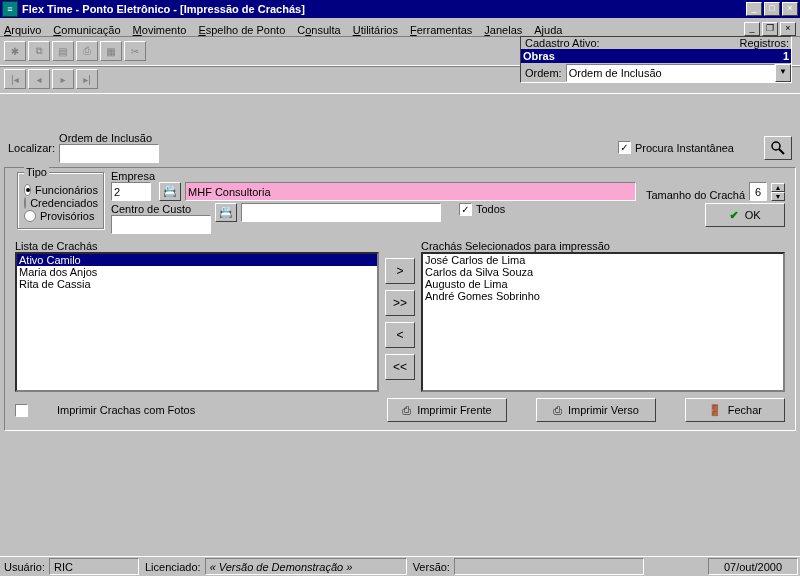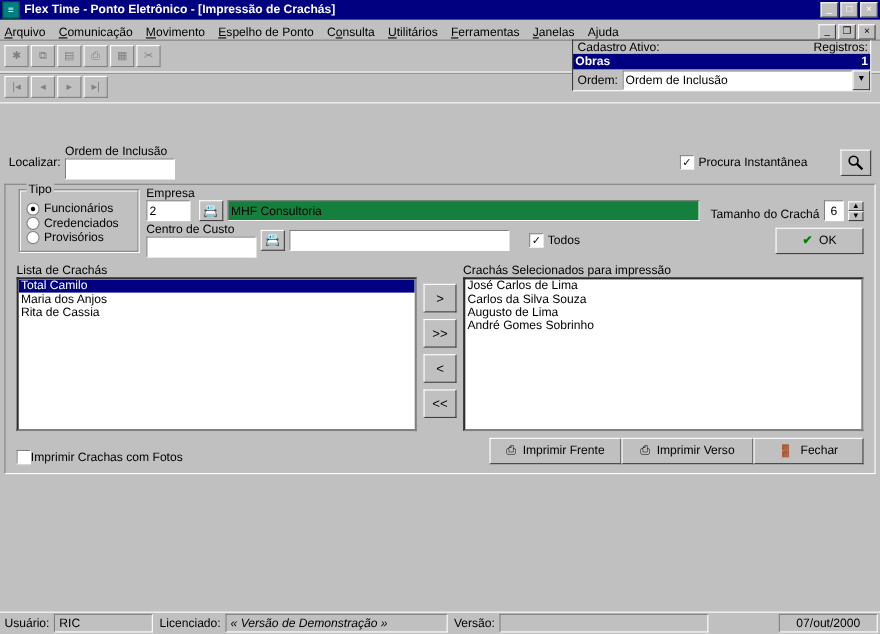--- a/index.html
+++ b/index.html
@@ -181,21 +181,21 @@
         <circle cx="6" cy="6" r="4" fill="none" stroke="#000" stroke-width="1.5"></circle>
         <line x1="9" y1="9" x2="14" y2="14" stroke="#000" stroke-width="2"></line>
       </svg>
   </div>
 </div>
 
 <div style="border:1px solid;border-color:#808080 #fff #fff #808080;margin:0 4px;padding:2px 2px 8px;">
 
   <div class="row-main">
 
-    <div class="groupbox" style="width:110px;">
+    <div class="groupbox" style="width:88px;">
       <span class="caption">Tipo</span>
       <div id="tipo-opts">
           <div class="radio-row">
             <span class="radio">
               <span class="dot"></span>
             </span>
             <span>Funcionários</span>
           </div>
           <div class="radio-row">
             <span class="radio"></span>
@@ -210,30 +210,30 @@
 
     <div style="flex:1;">
       <div style="display:flex;align-items:flex-end;gap:4px;">
         <div>
           <div>Empresa</div>
           <input class="inset-input" style="width: 40px;" value="2">
         </div>
         <div class="icon-btn" style="height:19px;width:22px;">
           <span style="font-size:11px;">📇</span>
         </div>
-        <input class="inset-input" style="flex: 1 1 0%; background: #15803d;" readonly="" value="MHF Consultoria">
+        <input class="inset-input" style="flex: 1 1 0%; background: #f9a8d4;" readonly="" value="MHF Consultoria">
         <span style="margin-left:6px;">Tamanho do Crachá</span>
         <input class="inset-input" style="width: 18px; text-align: center;" value="6">
         <div class="spin">
             <div>▲</div>
             <div>▼</div>
           </div>
       </div>
 
-      <div style="display:flex;align-items:center;gap:4px;margin-top:2px;">
+      <div style="display:flex;align-items:flex-start;gap:4px;margin-top:2px;">
         <div>
           <div>Centro de Custo</div>
           <input class="inset-input" style="width: 100px;">
         </div>
         <div class="icon-btn" style="height:19px;width:22px;">
           <span style="font-size:11px;">📇</span>
         </div>
         <input class="inset-input" style="width: 200px;">
         <div style="width:10px;"></div>
         <span class="check">✓</span>
@@ -244,21 +244,21 @@
           <span>OK</span>
         </div>
       </div>
     </div>
   </div>
 
   <div style="display:flex;gap:6px;padding:6px 8px 0;align-items:flex-start;">
     <div style="flex:1;">
       <div>Lista de Crachás</div>
       <div class="listbox" style="height:140px;" id="left-list">
-          <div class="item sel">Total Camilo</div>
+          <div class="item sel">Ativo Camilo</div>
           <div class="item">Maria dos Anjos</div>
           <div class="item">Rita de Cassia</div>
         </div>
     </div>
     <div class="mid-btns" style="margin-top:14px;">
       <div class="btn">&gt;</div>
       <div class="btn">&gt;&gt;</div>
       <div class="btn">&lt;</div>
       <div class="btn">&lt;&lt;</div>
     </div>
@@ -267,21 +267,21 @@
       <div class="listbox" style="height:140px;" id="right-list">
           <div class="item">José Carlos de Lima</div>
           <div class="item">Carlos da Silva Souza</div>
           <div class="item">Augusto de Lima</div>
           <div class="item">André Gomes Sobrinho</div>
         </div>
     </div>
   </div>
 
 
-  <div style="display:flex;align-items:flex-end;gap:0;padding:6px 8px 0;">
+  <div style="display:flex;align-items:center;gap:29px;padding:6px 8px 0;">
     <span class="check"></span>
     <span>Imprimir Crachas com Fotos</span>
     <div style="flex:1"></div>
     <div class="btn" style="width:120px;">
       <span>⎙</span>
       <span>Imprimir Frente</span>
     </div>
     <div class="btn" style="width:120px;">
       <span>⎙</span>
       <span>Imprimir Verso</span>

